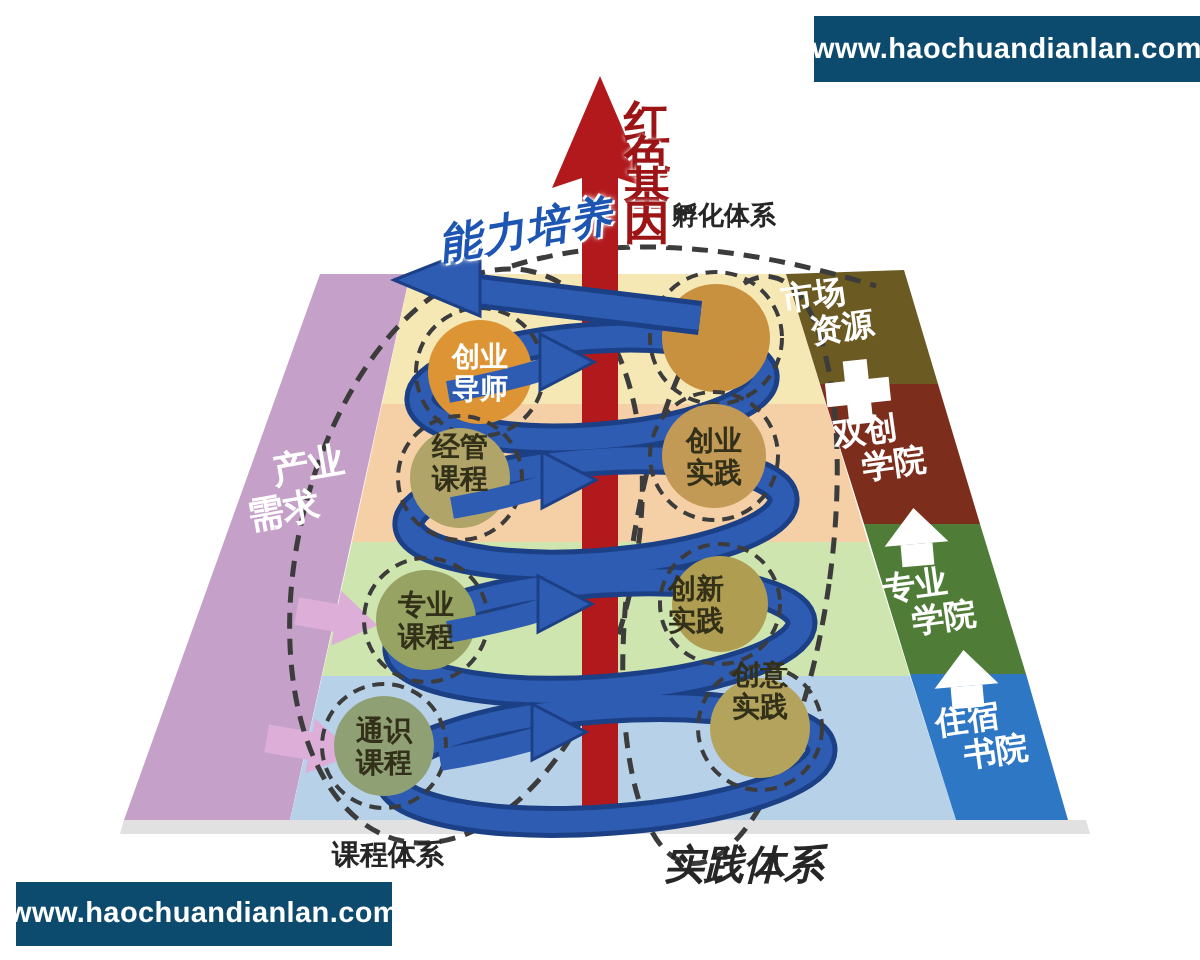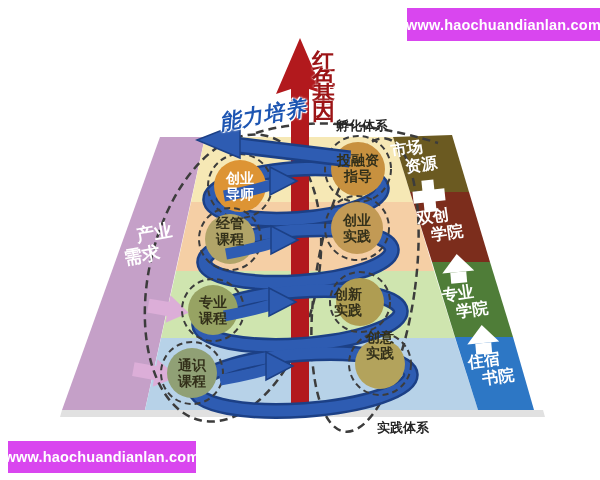--- a/index.html
+++ b/index.html
@@ -4,40 +4,40 @@
 <style>
   html,body{margin:0;padding:0;background:#ffffff;}
   .stage{
     position:relative;width:600px;height:480px;overflow:hidden;
     background:#ffffff;
     font-family:"Liberation Sans","DejaVu Sans",sans-serif;
   }
   .stage svg{position:absolute;left:0;top:0;}
   .lbl{position:absolute;white-space:nowrap;}
   .wm{
-    position:absolute;background:#d946ef;color:#ffffff;
+    position:absolute;background:#0c4a6e;color:#ffffff;
     display:flex;align-items:center;justify-content:center;
     font-size:14.5px;font-weight:bold;letter-spacing:.2px;
   }
   .wm-top{left:407px;top:8px;width:193px;height:33px;}
   .wm-bottom{left:8px;top:441px;width:188px;height:32px;}
   .ability{
     left:219px;top:101px;font-size:21px;font-weight:bold;font-style:italic;
     color:#1d55b2;transform:rotate(-10deg);letter-spacing:1px;
     text-shadow:0 0 2px #fff,0 0 3px #fff,1px 1px 0 #fff,-1px -1px 0 #fff;
   }
   .redgene{
     left:312px;top:53px;width:20px;font-size:23px;line-height:16.5px;
     font-weight:bold;color:#9c1416;word-break:break-all;white-space:normal;
     text-shadow:0 0 2px #fff,1px 1px 0 #fff;
   }
   .sysname{font-size:13px;font-weight:bold;color:#262626;}
-  .sys-incubation{left:336px;top:117px;}
+  .sys-incubation{left:336px;top:99px;}
   .sys-course{left:162px;top:419px;width:64px;text-align:center;font-size:14px;}
-  .sys-practice{left:371px;top:419px;width:64px;text-align:center;font-size:13px;}
+  .sys-practice{left:332px;top:419px;width:64px;text-align:center;font-size:20px;font-style:italic;}
   .industry{
     left:122px;top:224px;color:#ffffff;font-size:18px;font-weight:bold;
     transform:rotate(-10deg);line-height:20px;
   }
   .industry .l1{display:block;margin-left:16px;}
   .industry .l2{display:block;margin-left:0;}
   .colband{
     position:absolute;color:#ffffff;font-size:16px;font-weight:bold;
     transform:rotate(-8deg);line-height:18px;white-space:nowrap;
   }
@@ -154,20 +154,21 @@
     <polygon points="483,325 467,343 499,343"></polygon>
     <rect x="475" y="343" width="16" height="11"></rect>
   </g>
 </svg>
 
 <div class="lbl ability">能力培养</div>
 
 <div class="lbl redgene">红色基因</div>
 
 <div class="lbl sysname sys-incubation">孵化体系</div>
+<div class="lbl sysname sys-course">课程体系</div>
 <div class="lbl sysname sys-practice">实践体系</div>
 
 <div class="lbl industry">
   <span class="l1">产业</span>
   <span class="l2">需求</span>
 </div>
 
 <div class="colband cb-market">
   <span>市场</span>
   <span class="l2">资源</span>
@@ -195,24 +196,20 @@
 </div>
 <div class="circlelbl cl-zhuanye">
   <span class="l1">专业</span>
   <span class="l2">课程</span>
 </div>
 <div class="circlelbl cl-tongshi">
   <span class="l1">通识</span>
   <span class="l2">课程</span>
 </div>
 
-<div class="circlelbl cl-touzi">
-  <span class="l1">投融资</span>
-  <span class="l2">指导</span>
-</div>
 <div class="circlelbl cl-chuangye">
   <span class="l1">创业</span>
   <span class="l2">实践</span>
 </div>
 <div class="circlelbl cl-chuangxin">
   <span class="l1">创新</span>
   <span class="l2">实践</span>
 </div>
 <div class="circlelbl cl-chuangyi">
   <span class="l1">创意</span>

